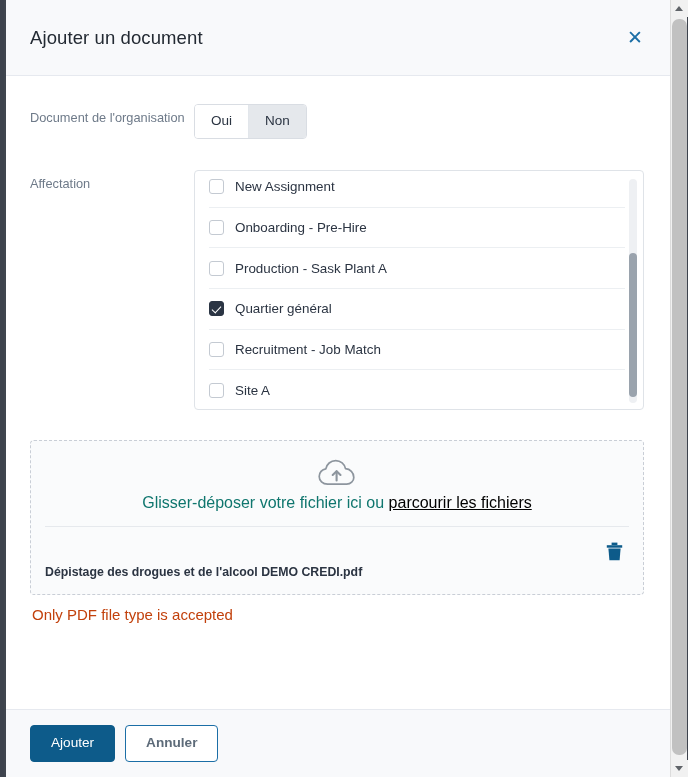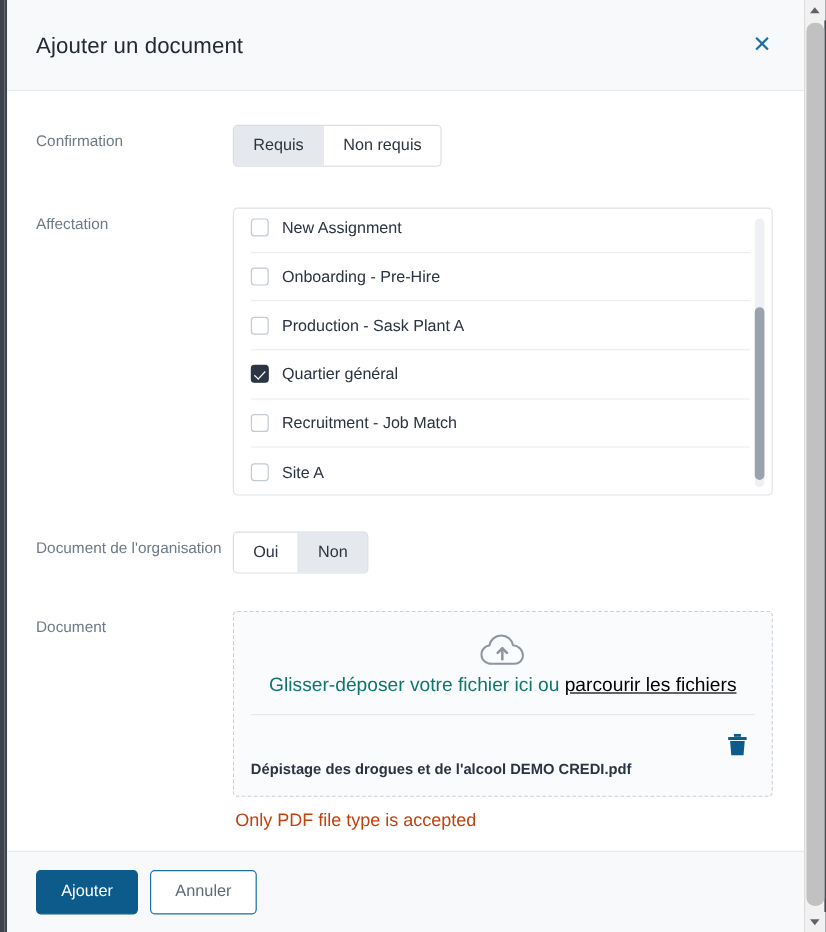--- a/index.html
+++ b/index.html
@@ -281,105 +281,96 @@
   }
   #submit-button {
     background: #0d5b8a;
     border: 1px solid #0d5b8a;
     color: #ffffff;
   }
   #cancel-button {
     background: #ffffff;
     border: 1px solid #1b6ea6;
     color: #5d6b79;
+    font-weight: bold;
   }
 </style>
 </head>
 <body>
 
 <div id="viewport">
 
   <div id="page-surface">
 
     <div id="modal">
 
       <div id="modal-header">
         <div id="modal-title">Ajouter un document</div>
         <button id="close-button">✕</button>
       </div>
 
       <div id="modal-body">
 
-        <div class="field-row" style="margin-bottom:34px;">
-          <div class="field-label">Confirmation</div>
-          <div class="field-control">
-            <div class="segmented">
-              <button class="seg active">Requis</button>
-              <button class="seg">Non requis</button>
-            </div>
-          </div>
-        </div>
-
-        <div class="field-row" style="margin-bottom:30px;">
-          <div class="field-label">Affectation</div>
-          <div class="field-control">
-            <div id="assignment-box">
-              <div id="assignment-scroll">
-
-                <div class="assign-item first">
-                  <span class="cbx"></span>
-                  <span class="assign-label">New Assignment</span>
-                </div>
-
-                <div class="assign-item">
-                  <span class="cbx"></span>
-                  <span class="assign-label">Onboarding - Pre-Hire</span>
-                </div>
-
-                <div class="assign-item">
-                  <span class="cbx"></span>
-                  <span class="assign-label">Production - Sask Plant A</span>
-                </div>
-
-                <div class="assign-item">
-                  <span class="cbx checked"></span>
-                  <span class="assign-label">Quartier général</span>
-                </div>
-
-                <div class="assign-item">
-                  <span class="cbx"></span>
-                  <span class="assign-label">Recruitment - Job Match</span>
-                </div>
-
-                <div class="assign-item">
-                  <span class="cbx"></span>
-                  <span class="assign-label">Site A</span>
-                </div>
-
-              </div>
-
-              <div id="list-scrollbar">
-                <div class="thumb"></div>
-              </div>
-            </div>
-          </div>
-        </div>
 
         <div class="field-row" style="margin-bottom:31px;">
           <div class="field-label">Document de l'organisation</div>
           <div class="field-control">
             <div class="segmented">
               <button class="seg">Oui</button>
               <button class="seg active">Non</button>
             </div>
           </div>
         </div>
 
+        <div class="field-row" style="margin-bottom:30px;">
+          <div class="field-label">Affectation</div>
+          <div class="field-control">
+            <div id="assignment-box">
+              <div id="assignment-scroll">
+
+                <div class="assign-item first">
+                  <span class="cbx"></span>
+                  <span class="assign-label">New Assignment</span>
+                </div>
+
+                <div class="assign-item">
+                  <span class="cbx"></span>
+                  <span class="assign-label">Onboarding - Pre-Hire</span>
+                </div>
+
+                <div class="assign-item">
+                  <span class="cbx"></span>
+                  <span class="assign-label">Production - Sask Plant A</span>
+                </div>
+
+                <div class="assign-item">
+                  <span class="cbx checked"></span>
+                  <span class="assign-label">Quartier général</span>
+                </div>
+
+                <div class="assign-item">
+                  <span class="cbx"></span>
+                  <span class="assign-label">Recruitment - Job Match</span>
+                </div>
+
+                <div class="assign-item">
+                  <span class="cbx"></span>
+                  <span class="assign-label">Site A</span>
+                </div>
+
+              </div>
+
+              <div id="list-scrollbar">
+                <div class="thumb"></div>
+              </div>
+            </div>
+          </div>
+        </div>
+
         <div class="field-row">
-          <div class="field-label">Document</div>
           <div class="field-control">
 
             <div id="upload-box">
 
               <div id="upload-prompt">
                 <svg id="cloud-upload-icon" width="38" height="27" viewBox="0 0 38 27">
                   <path d="M9.6 25.2 C4.6 25.2 1.2 21.6 1.2 17.4 C1.2 13.6 4.0 10.4 7.8 9.9
                            C8.6 5.2 12.7 1.6 17.7 1.6 C22.6 1.6 26.7 5.1 27.5 9.7
                            C32.1 10.0 35.8 13.8 35.8 18.4 C35.8 22.2 32.6 25.2 28.7 25.2 Z" fill="none" stroke="#8d959e" stroke-width="1.7" stroke-linejoin="round"></path>
                   <path d="M18.6 21.4 L18.6 12.6" fill="none" stroke="#8d959e" stroke-width="2.1" stroke-linecap="round"></path>

